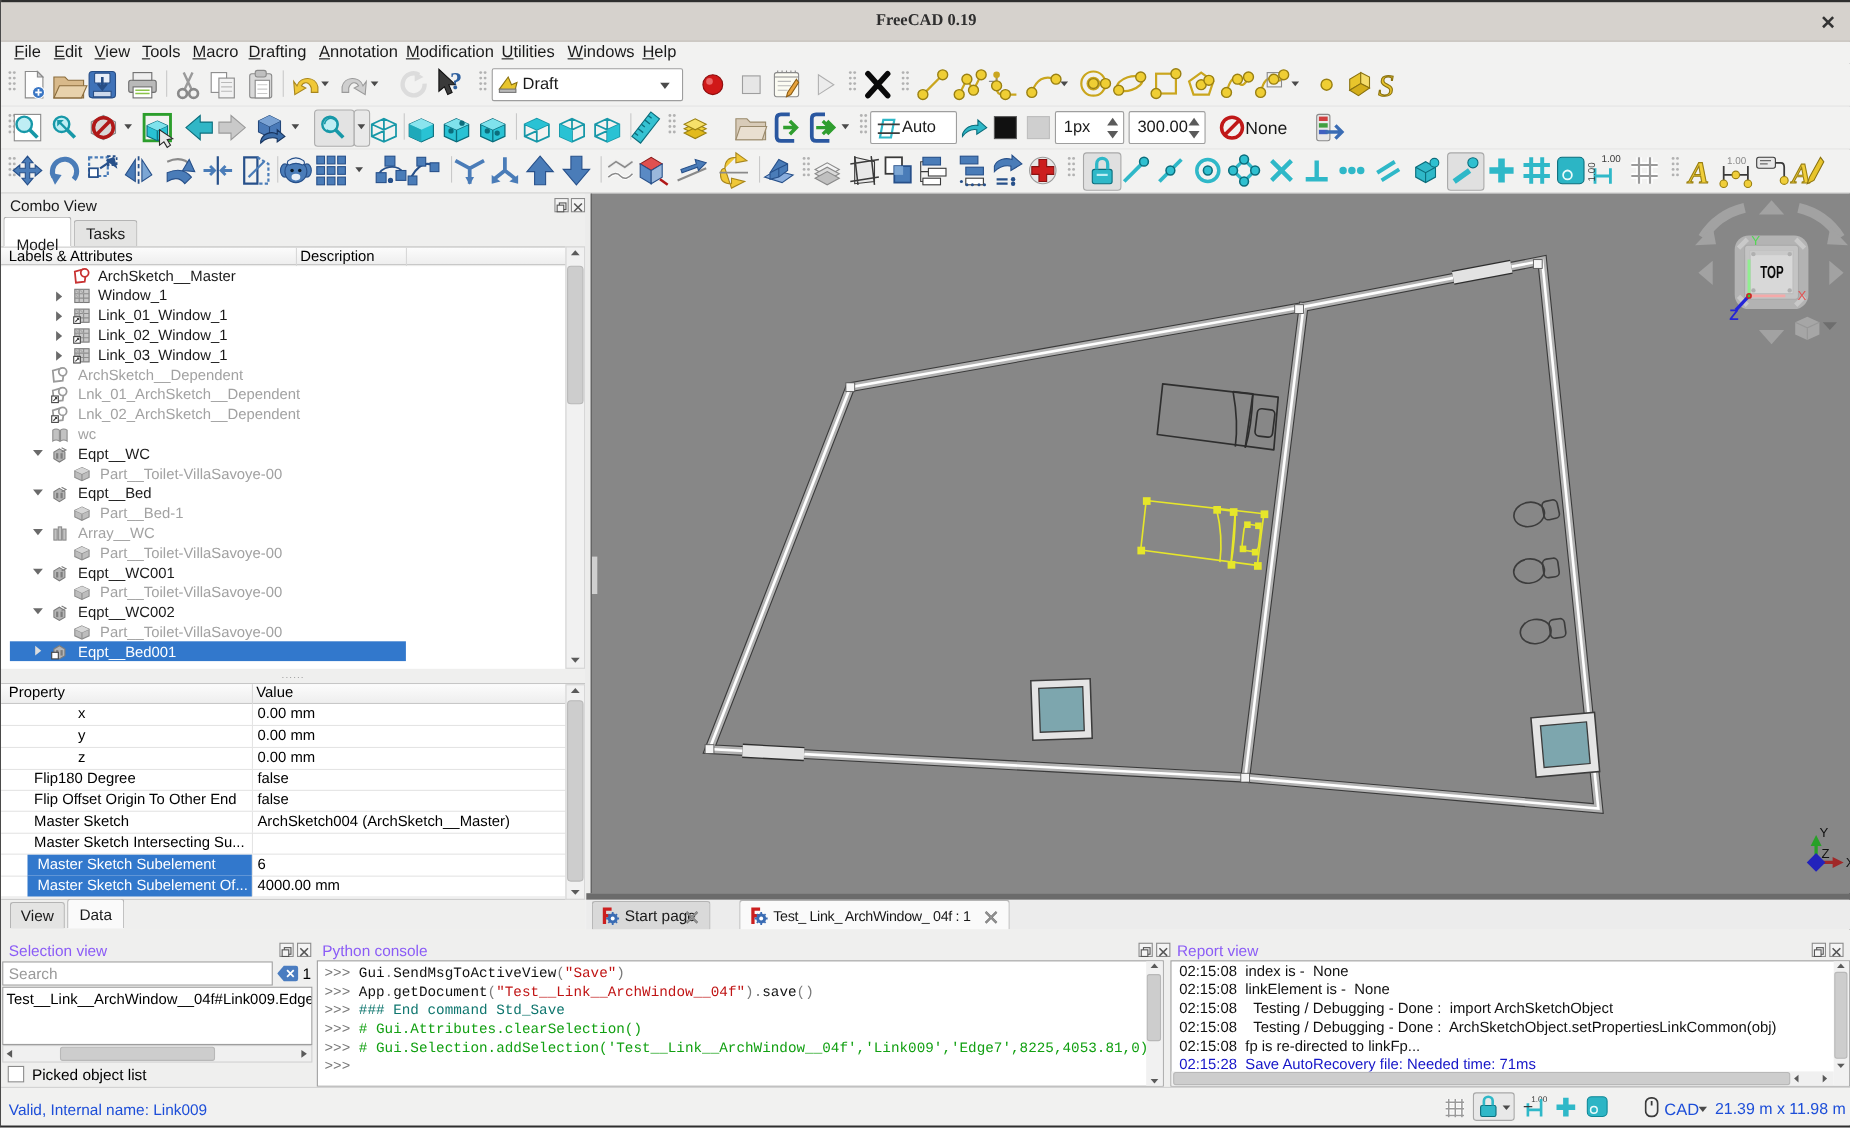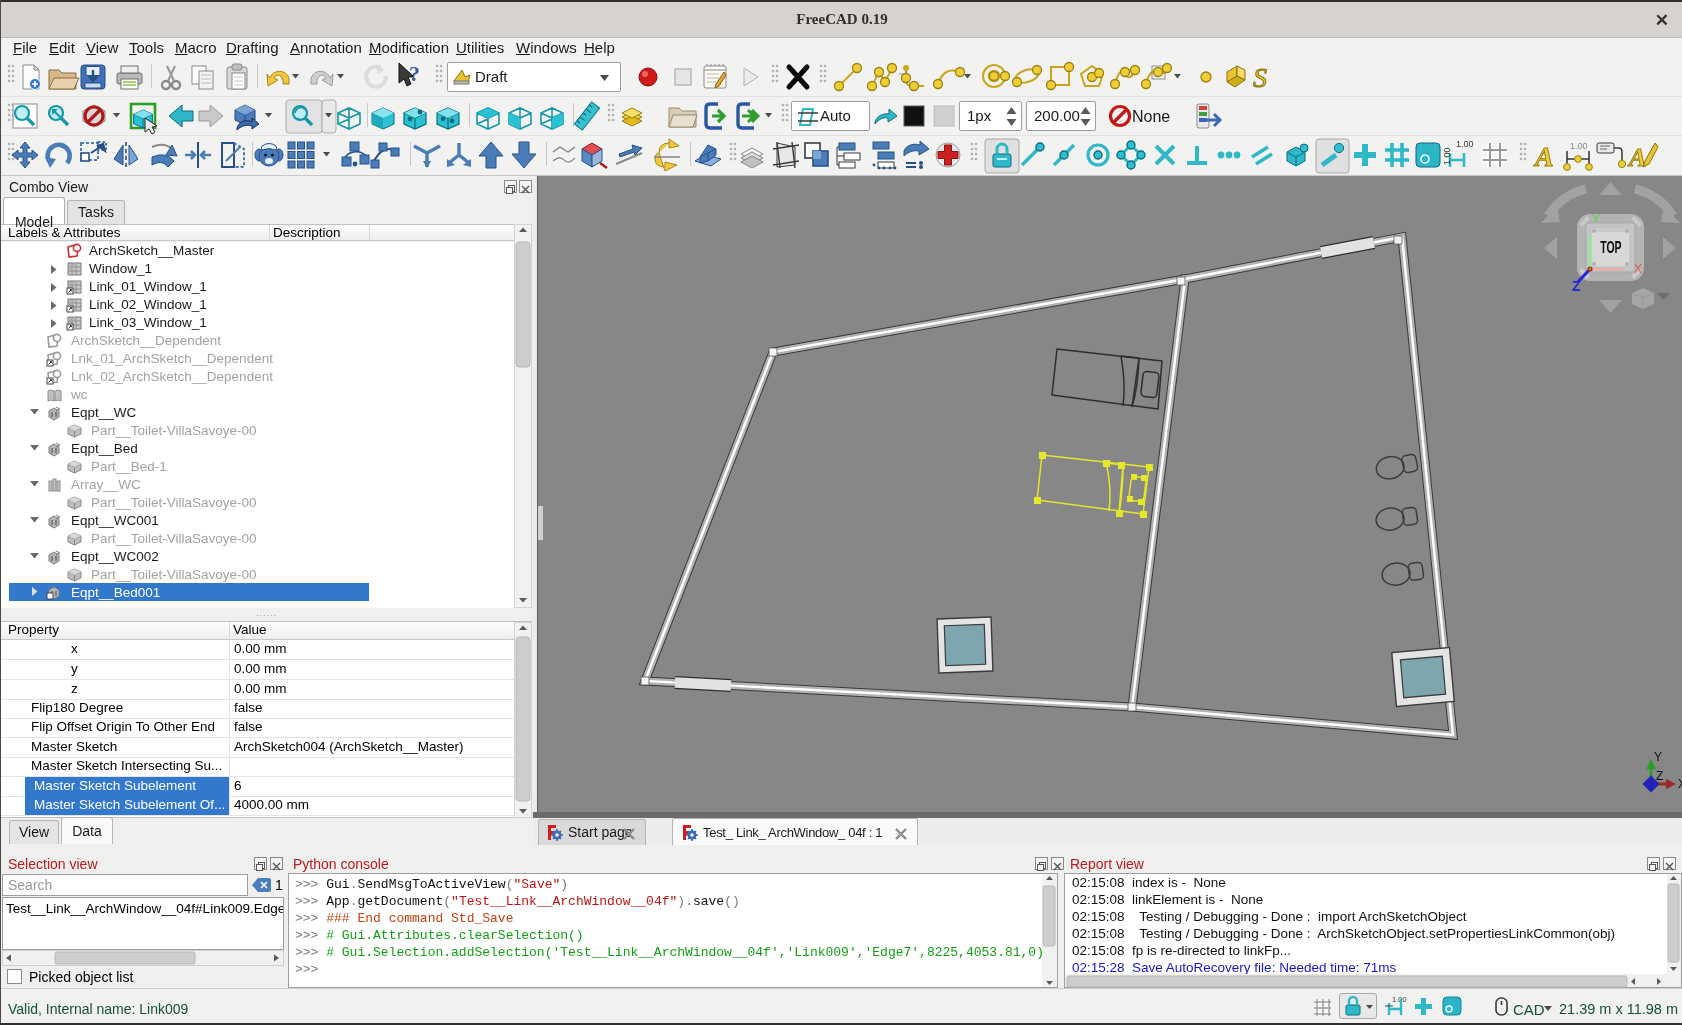--- a/index.html
+++ b/index.html
@@ -26,22 +26,22 @@
 .winbtn { position:absolute; width:13px; height:13px; border:1px solid #8a8a8a; background:#f4f4f4; }
 .winbtn:after { content:""; position:absolute; }
 
 .tab { position:absolute; font-size:14px; color:#1a1a1a; border:1px solid #b4b4b4; border-bottom:none; border-radius:3px 3px 0 0; }
 
 #props { position:absolute; left:0; top:621px; width:531px; height:197px; background:#fff; border-top:1px solid #c0c0c0; border-bottom:1px solid #c0c0c0; font-size:13.5px; }
 .prow { position:absolute; left:0; width:513px; height:20px; border-bottom:1px solid #e4e4e4; }
 .prow .c1 { position:absolute; left:0; top:0; width:228px; height:19px; padding-top:1px; }
 .prow .c2 { position:absolute; left:228px; top:0; width:285px; height:19px; border-left:1px solid #e4e4e4; padding:1px 0 0 4px; }
 
-.panelhdr { position:absolute; font-size:14px; color:#b91c1c; }
-#statusbar { position:absolute; left:0; top:988px; width:1682px; height:35px; background:#f1f1f0; border-top:1px solid #d0d0d0; font-size:14px; color:#14532d; }
+.panelhdr { position:absolute; font-size:14px; color:#8b5cf6; }
+#statusbar { position:absolute; left:0; top:988px; width:1682px; height:35px; background:#f1f1f0; border-top:1px solid #d0d0d0; font-size:14px; color:#1d4ed8; }
 .sb { position:absolute; top:0; }
 .mono { font-family:"Liberation Mono",monospace; }
 .scroll-v { position:absolute; background:#f1f1f1; border:1px solid #d4d4d4; }
 </style>
 </head>
 <body>
 <div id="win">
 <div id="titlebar">
       <span class="t">FreeCAD 0.19</span>
       <span class="x">✕</span>
@@ -421,21 +421,21 @@
 <span style="position:absolute;left:28px;top:5px;">Auto</span>
 </div>
 <div class="widget" style="left:958px; top:101px; width:63px; height:30px;">
 <span style="position:absolute;left:7px;top:5px;">1px</span>
 <svg width="13" height="22" style="position:absolute;right:3px;top:4px">
         <path d="M1.5 8 L11.5 8 L6.5 1 Z" fill="#5a5a5a"></path>
         <path d="M1.5 13 L11.5 13 L6.5 20 Z" fill="#5a5a5a"></path>
       </svg>
 </div>
 <div class="widget" style="left:1025px; top:101px; width:70px; height:30px;">
-<span style="position:absolute;left:7px;top:5px;">200.00</span>
+<span style="position:absolute;left:7px;top:5px;">300.00</span>
 <svg width="13" height="22" style="position:absolute;right:3px;top:4px">
         <path d="M1.5 8 L11.5 8 L6.5 1 Z" fill="#5a5a5a"></path>
         <path d="M1.5 13 L11.5 13 L6.5 20 Z" fill="#5a5a5a"></path>
       </svg>
 </div>
 <div id="tb3" class="tbrow">
 <svg width="1682" height="40">
 <defs>
 <g id="tealdot">
             <circle r="4" fill="#2fc0d0" stroke="#0b6d7c" stroke-width="1.4"></circle>
@@ -1141,21 +1141,21 @@
 <span class="panelhdr" style="left:292px; top:11px; position:absolute;">Python console</span>
 <div class="winbtn" style="left:1034px; top:12px;"><svg width="11" height="11">
           <rect x="3.5" y="1.5" width="6" height="6" fill="none" stroke="#555"></rect>
           <rect x="1.5" y="3.5" width="6" height="6" fill="#f4f4f4" stroke="#555"></rect>
         </svg></div>
 <div class="winbtn" style="left:1050px; top:12px;"><svg width="11" height="11">
           <path d="M2 2 L9 9 M9 2 L2 9" stroke="#555" stroke-width="1.4"></path>
         </svg></div>
 <div class="mono" style="position:absolute; left:287px; top:28px; width:770px; height:115px; background:#fff; border:1px solid #9e9e9e; font-size:13px; line-height:17px; white-space:pre; overflow:hidden; padding:2px 0 0 6px; color:#111;"><span style="color:#7a7a7a">&gt;&gt;&gt; </span>Gui<span style="color:#7a7a7a">.</span>SendMsgToActiveView<span style="color:#7a7a7a">(</span><span style="color:#c01414">"Save"</span><span style="color:#7a7a7a">)</span>
 <span style="color:#7a7a7a">&gt;&gt;&gt; </span>App<span style="color:#7a7a7a">.</span>getDocument<span style="color:#7a7a7a">(</span><span style="color:#c01414">"Test__Link__ArchWindow__04f"</span><span style="color:#7a7a7a">)</span><span style="color:#7a7a7a">.</span>save<span style="color:#7a7a7a">()</span>
-<span style="color:#7a7a7a">&gt;&gt;&gt; </span><span style="color:#c2410c">### End command Std_Save</span>
+<span style="color:#7a7a7a">&gt;&gt;&gt; </span><span style="color:#0f766e">### End command Std_Save</span>
 <span style="color:#7a7a7a">&gt;&gt;&gt; </span><span style="color:#12a012"># Gui.Attributes.clearSelection()</span>
 <span style="color:#7a7a7a">&gt;&gt;&gt; </span><span style="color:#12a012"># Gui.Selection.addSelection('Test__Link__ArchWindow__04f','Link009','Edge7',8225,4053.81,0)</span>
 <span style="color:#7a7a7a">&gt;&gt;&gt;</span> </div>
 <div class="scroll-v" style="left:1041px; top:29px; width:15px; height:113px; border:none;">
 <svg width="15" height="113">
           <path d="M4 6 L11 6 L7.5 2 Z" fill="#5a5a5a"></path>
           <path d="M4 107 L11 107 L7.5 111 Z" fill="#5a5a5a"></path>
           <rect x="1" y="12" width="12" height="60" rx="2" fill="#cdcdcd" stroke="#b8b8b8"></rect>
         </svg>
 </div>

